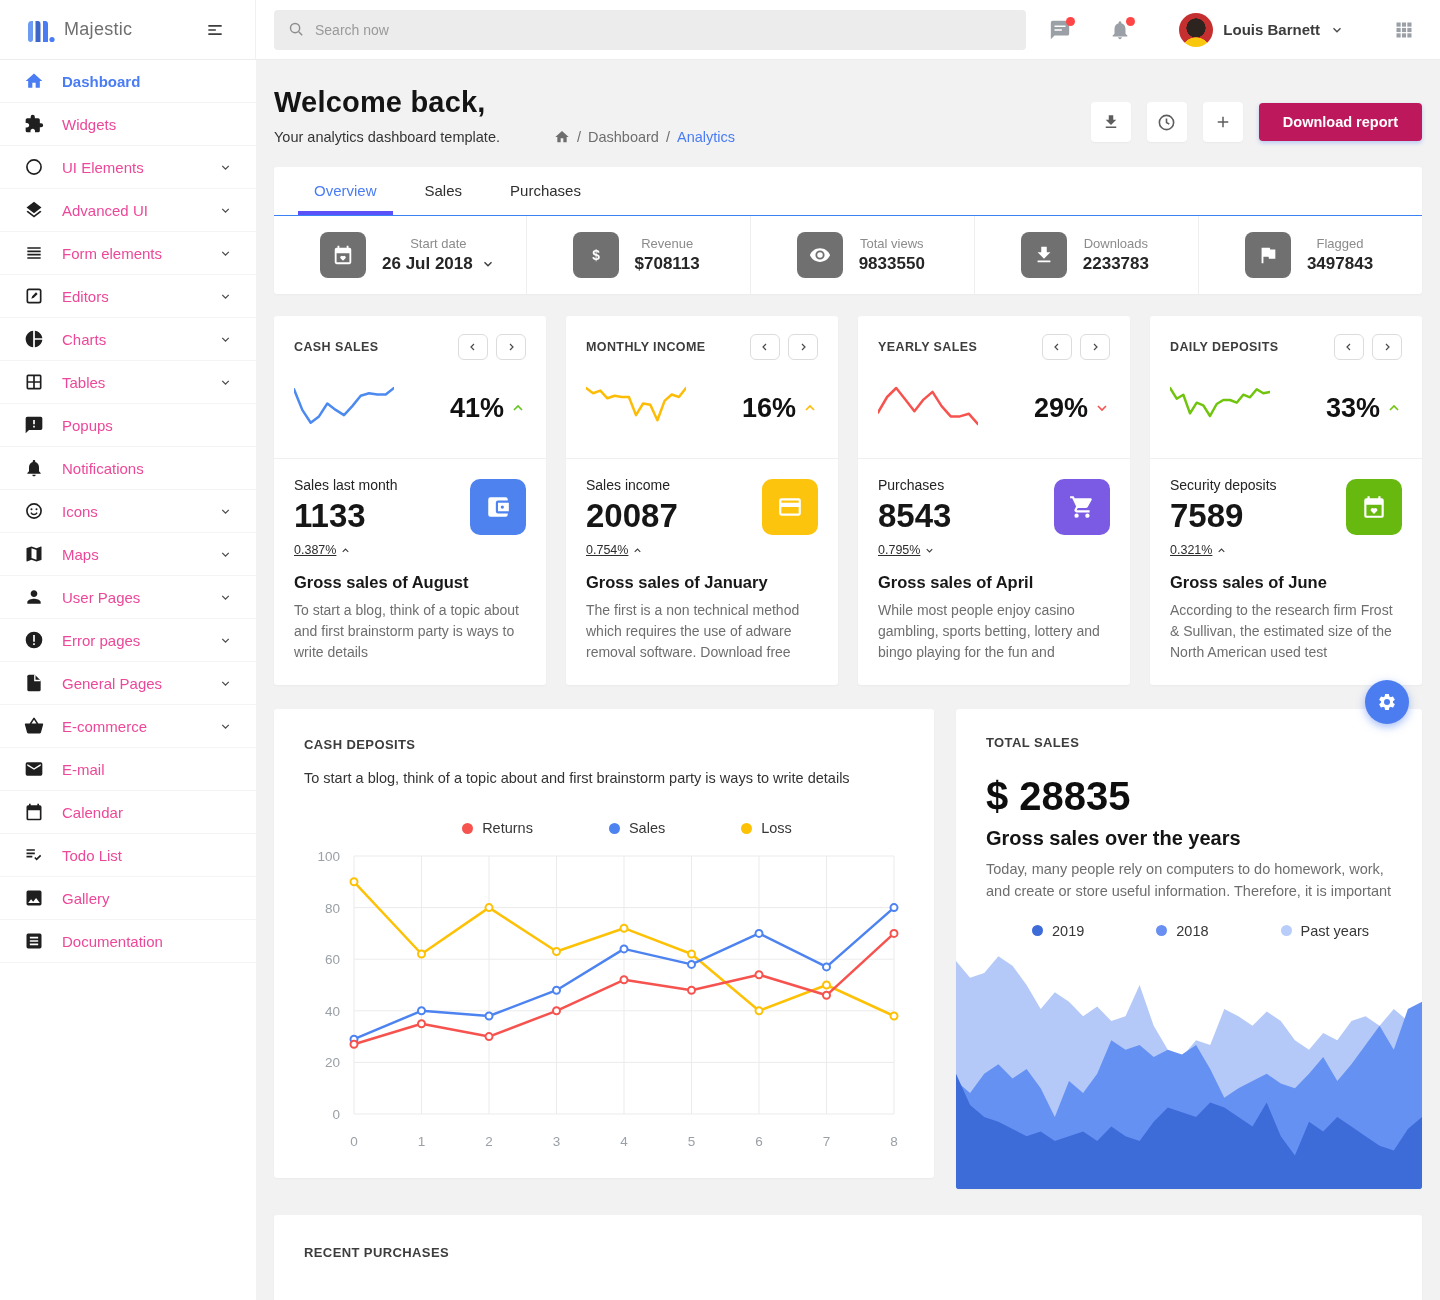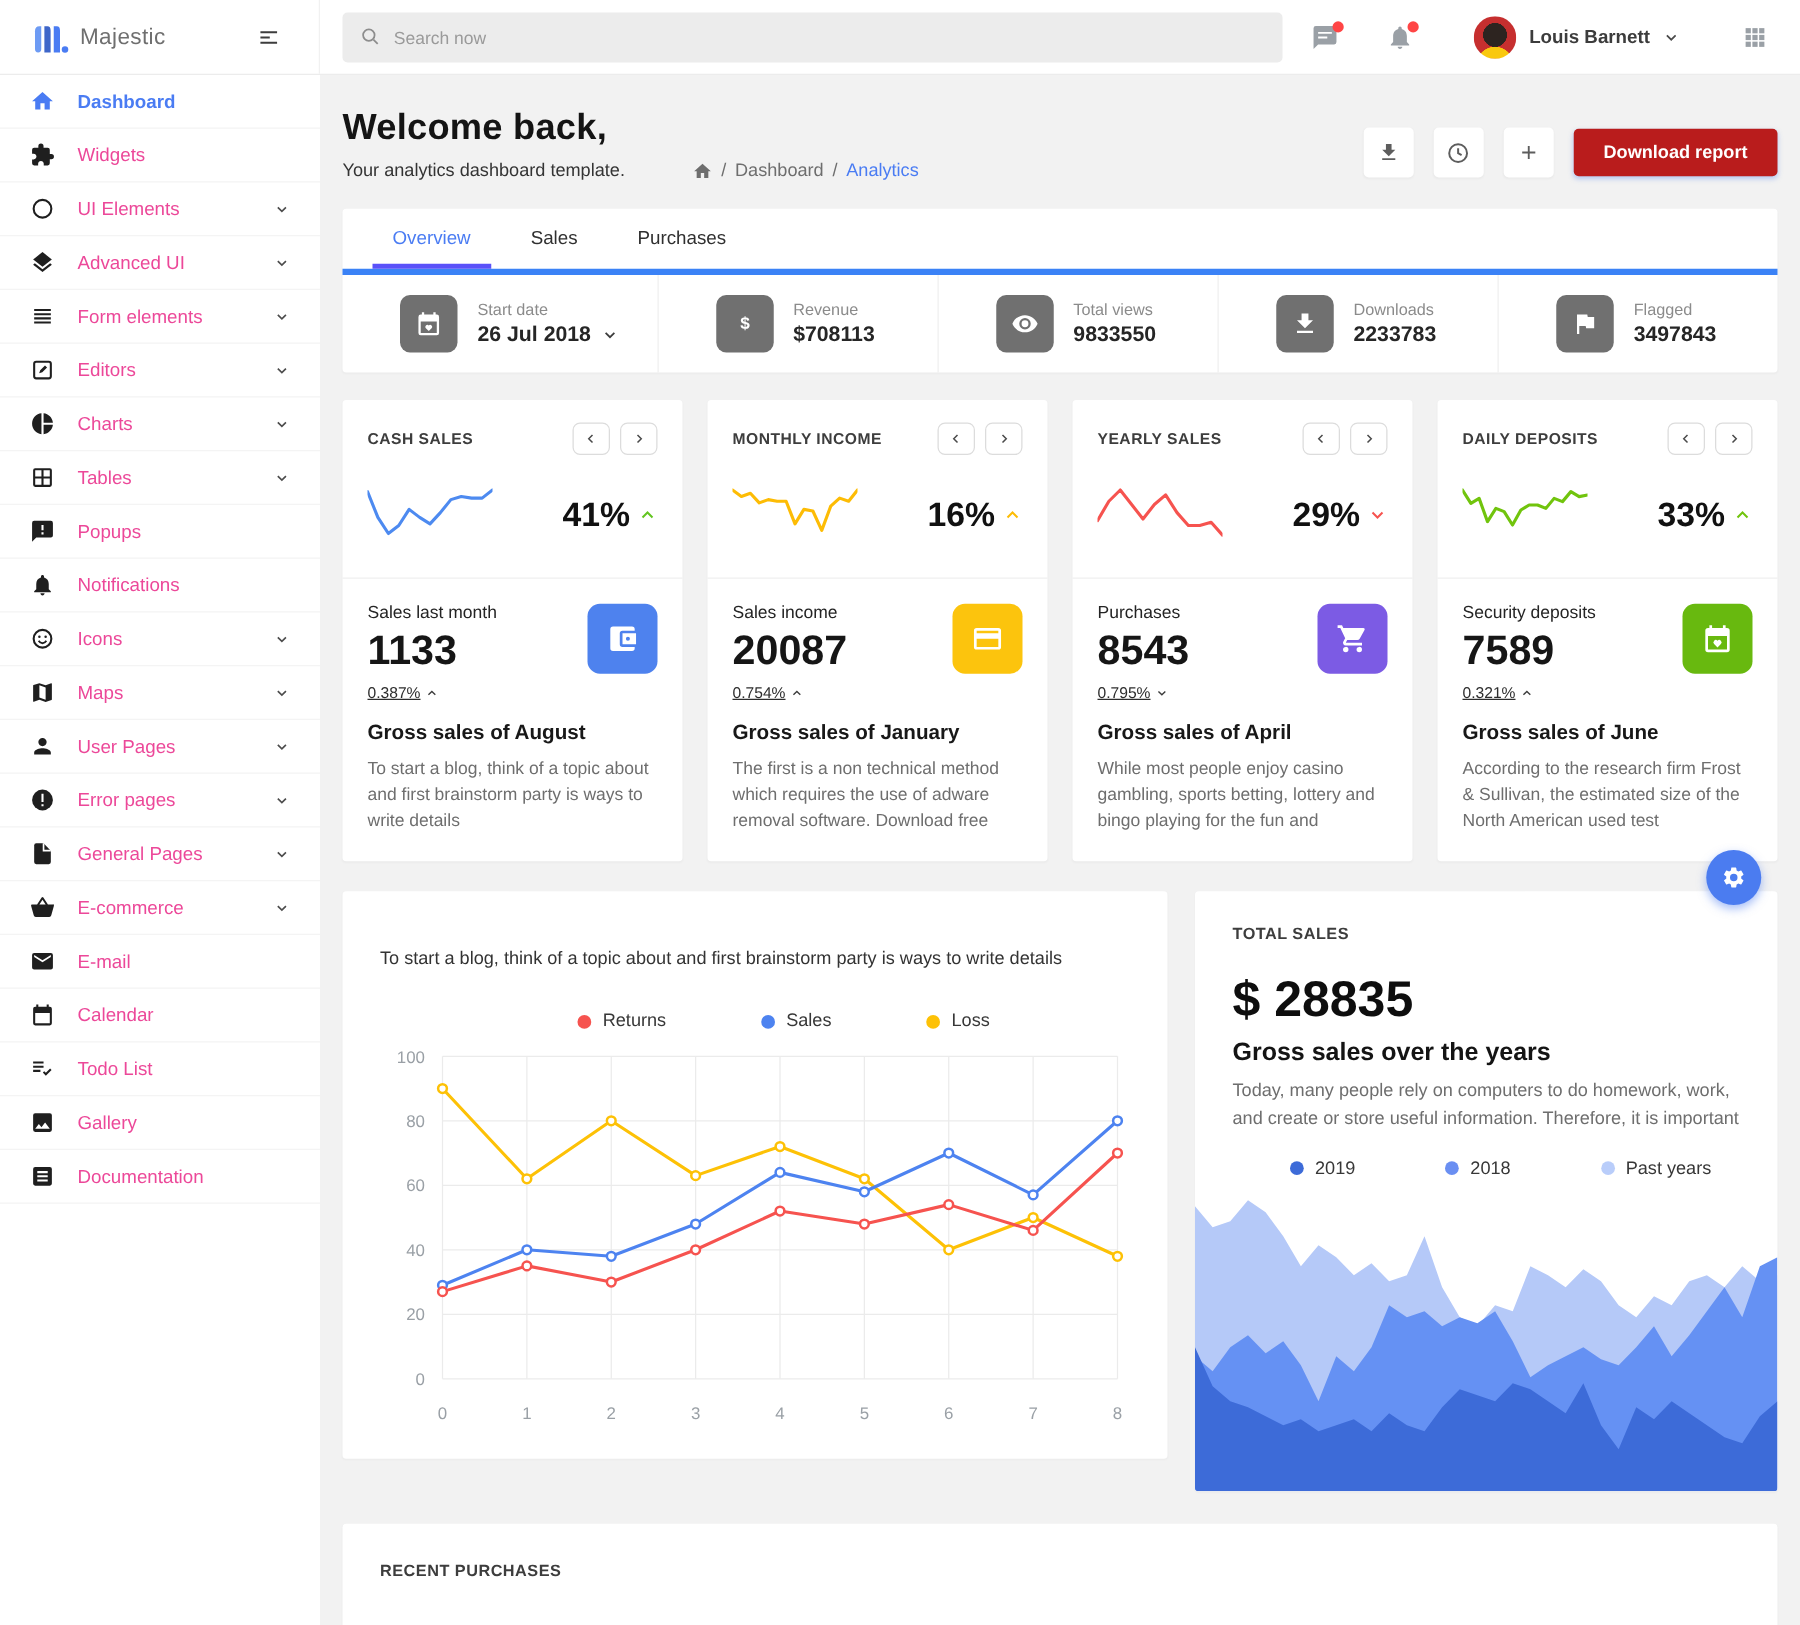--- a/index.html
+++ b/index.html
@@ -38,30 +38,30 @@
 
   
   .page-head { display:flex; align-items:flex-start; justify-content:space-between; margin-top:26px; }
   .page-title { font-size:29px; font-weight:bold; color:#141414; letter-spacing:.2px; }
   .sub-row { display:flex; align-items:center; gap:54px; margin-top:10px; }
   .page-sub { font-size:14.5px; color:#343434; }
   .breadcrumb { display:flex; align-items:center; gap:7px; font-size:14.5px; color:#6e6e6e; }
   .breadcrumb .crumb-cur { color:#4a7cf3; }
   .head-actions { display:flex; align-items:center; gap:16px; margin-top:16px; }
   .sq-btn { width:40px; height:40px; background:#fff; border:none; border-radius:4px; color:#5d5d5d; display:flex; align-items:center; justify-content:center; cursor:pointer; box-shadow:0 1px 2px rgba(0,0,0,.04); }
-  .primary-btn { height:38px; padding:0 24px; background:#b91c1c; color:#fff; border:none; border-radius:4px; font-size:14.5px; font-weight:bold; cursor:pointer; box-shadow:0 2px 4px rgba(75,124,240,.35); font-family:"Liberation Sans", sans-serif; }
+  .primary-btn { height:38px; padding:0 24px; background:#be185d; color:#fff; border:none; border-radius:4px; font-size:14.5px; font-weight:bold; cursor:pointer; box-shadow:0 2px 4px rgba(75,124,240,.35); font-family:"Liberation Sans", sans-serif; }
 
   .card { background:#fff; border-radius:3px; box-shadow:0 1px 2px rgba(0,0,0,.03); }
 
   
   .tab-card { margin-top:22px; }
   .tabs { display:flex; gap:16px; padding:0 24px; }
   .tab { padding:15px 16px 12px; font-size:15px; color:#2f2f2f; cursor:pointer; border-bottom:4px solid transparent; }
   .tab.active { color:#4a7cf3; border-bottom-color:#5a51f9; }
-  .stats-row { display:flex; border-top:5px solid #3b82f6; }
+  .stats-row { display:flex; border-top:1px solid #3b82f6;text-align:center; }
   .stat-cell { flex:1; display:flex; align-items:center; gap:16px; padding:16px 10px 16px 46px; border-left:1px solid #efefef; }
   .stat-cell:first-child { border-left:none; flex:1.17; }
   .stat-tile { width:46px; height:46px; border-radius:8px; background:#707070; color:#fff; display:flex; align-items:center; justify-content:center; }
   .stat-label { font-size:13px; color:#8b8b8b; }
   .stat-value { font-size:17px; font-weight:bold; color:#262626; margin-top:3px; display:flex; align-items:center; gap:8px; }
 
   
   .cards-grid { display:grid; grid-template-columns:repeat(4,1fr); gap:20px; margin-top:22px; }
   .s-card-top { padding:18px 20px 18px; }
   .s-card-head { display:flex; align-items:center; justify-content:space-between; }
@@ -725,20 +725,21 @@
               </div>
             </div>
             <div class="s-heading">Gross sales of June</div>
             <div class="s-text">According to the research firm Frost &amp; Sullivan, the estimated size of the North American used test</div>
           </div>
         </div>
       </div>
 
     <div class="bottom-row">
       <div class="card dep-card">
+        <div class="panel-title">CASH DEPOSITS</div>
         <div class="dep-desc">To start a blog, think of a topic about and first brainstorm party is ways to write details</div>
         <div class="legend-row" id="dep-legend">
             <div class="legend-item">
               <span class="legend-dot" style="background:#f6534f"></span>
               <span>Returns</span>
             </div>
             <div class="legend-item">
               <span class="legend-dot" style="background:#4d83f0"></span>
               <span>Sales</span>
             </div>

